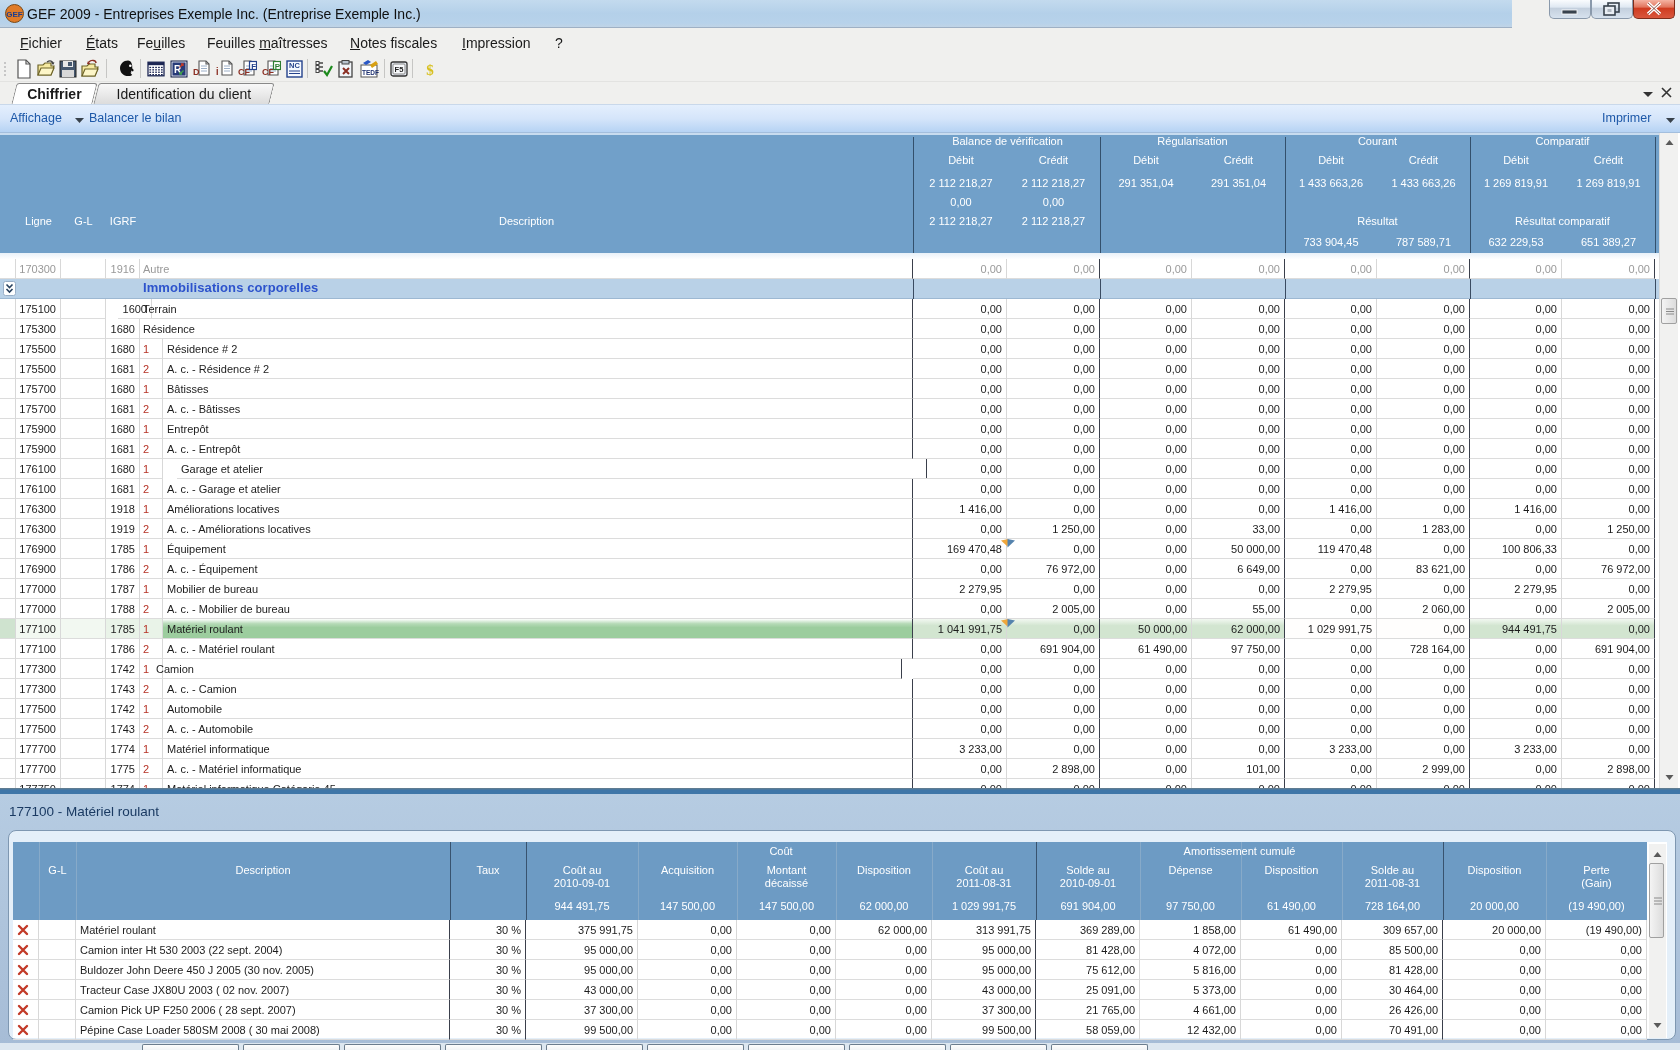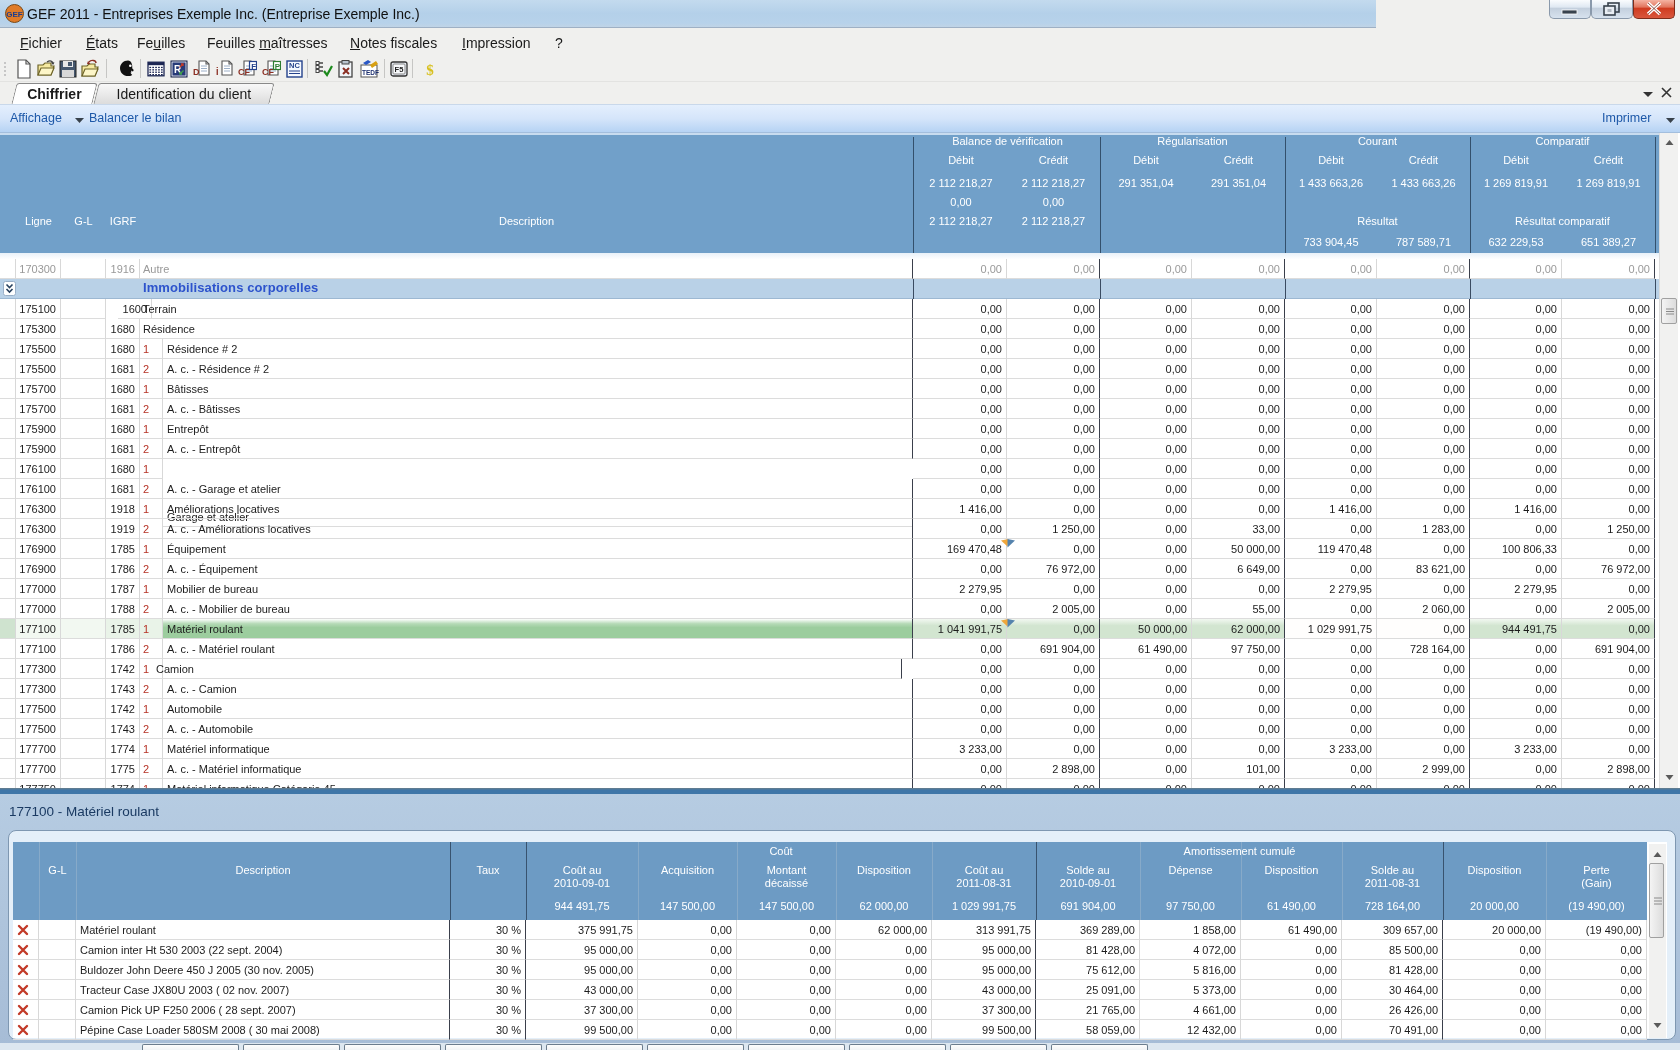--- a/index.html
+++ b/index.html
@@ -1,16 +1,16 @@
 <!DOCTYPE html>
 <html><head><meta charset="utf-8"><title>GEF 2011</title><style>
 *{margin:0;padding:0;box-sizing:border-box}
 html,body{width:1680px;height:1050px;overflow:hidden;font-family:"Liberation Sans",sans-serif;background:#f0f0ee}
 .abs{position:absolute}
-#titlebar{position:absolute;left:0;top:0;width:1376px;height:28px;background:linear-gradient(#c3daee,#b4d0e9 50%,#b7d2ea 85%,#c0d4e6);border-bottom:1px solid #9eb0c4}
+#titlebar{position:absolute;left:0;top:0;width:1512px;height:28px;background:linear-gradient(#c3daee,#b4d0e9 50%,#b7d2ea 85%,#c0d4e6);border-bottom:1px solid #9eb0c4}
 #title{position:absolute;left:27px;top:6px;font-size:14px;color:#101010}
 .winbtn{position:absolute;top:0;height:19px;border:1px solid #8a99ab;border-top:none;border-radius:0 0 5px 5px;background:linear-gradient(#fafcfe,#dfe8f2 40%,#c3cfdd 45%,#d7e2ee)}
 #btnclose{background:linear-gradient(#f5b3a2,#e1745c 40%,#cf3b1f 45%,#d9573d);border-color:#7e2c1a}
 #menubar{position:absolute;left:0;top:28px;width:1680px;height:28px;background:#f0f0ee;font-size:14px;color:#1a1a1a}
 .mi{position:absolute;top:7px}
 #toolbar{position:absolute;left:0;top:56px;width:1680px;height:26px;background:#f0f0ee;border-bottom:1px solid #e3e3e1}
 .tsep{position:absolute;top:3px;width:1px;height:19px;background:#c6c6c4}
 .ticon{position:absolute;top:3px}
 #tabbar{position:absolute;left:0;top:82px;width:1680px;height:22px;background:#f0f0ee}
 .tab{position:absolute;top:1px;height:21px;font-size:14px;color:#1a1a1a;border:1px solid #898989;border-bottom:none;border-radius:3px 3px 0 0}
@@ -44,21 +44,21 @@
 .br{position:absolute;left:0;width:1634px;height:20px;font-size:11px;color:#1c1c1c}
 #bvscroll{position:absolute;left:1636px;top:2px;width:17px;height:194px;background:#f1f1f0}
 #bottomstrip{position:absolute;left:0;top:249px;width:1680px;height:7px;background:#dde7f0;overflow:hidden}
 </style></head><body>
 <div id="titlebar">
 <svg class="abs" style="left:5px;top:4px" width="19" height="19" viewBox="0 0 19 19">
       <circle cx="9.5" cy="9.5" r="9" fill="#e07b28"></circle>
       <circle cx="9.5" cy="9.5" r="9" fill="none" stroke="#7a4a18" stroke-width="1"></circle>
       <text x="9.5" y="13" font-size="8" font-weight="bold" fill="#1c3f8f" text-anchor="middle" font-family="Liberation Sans">GEF</text>
     </svg>
-<div id="title">GEF 2011 - Entreprises Exemple Inc. (Entreprise Exemple Inc.)</div>
+<div id="title">GEF 2009 - Entreprises Exemple Inc. (Entreprise Exemple Inc.)</div>
 <div class="winbtn" style="left:1549px;width:42px"><svg width="40" height="17">
         <rect x="12" y="10" width="15" height="4" fill="#38424d" stroke="#fff" stroke-width="0.8"></rect>
       </svg></div>
 <div class="winbtn" style="left:1591px;width:42px"><svg width="40" height="17">
         <rect x="16" y="3" width="11" height="9" fill="none" stroke="#38424d" stroke-width="1.6"></rect>
         <rect x="12" y="6" width="11" height="9" fill="#e8edf3" stroke="#38424d" stroke-width="1.6"></rect>
         <rect x="15.5" y="9" width="4" height="3" fill="#aeb6bf"></rect>
       </svg></div>
 <div class="winbtn" id="btnclose" style="left:1633px;width:42px"><svg width="40" height="17">
         <g stroke="#fff" stroke-width="3.4">
@@ -459,21 +459,21 @@
 <div class="c num dk" style="left:1377px;width:93px;">0,00</div>
 <div class="c num" style="left:1470px;width:92px;">0,00</div>
 <div class="c num dk" style="left:1562px;width:93px;">0,00</div>
 </div>
 <div class="r" style="top:200px">
 <div class="c" style="left:0px;width:16px;"></div>
 <div class="c num" style="left:16px;width:45px;">176100</div>
 <div class="c" style="left:61px;width:45px;"></div>
 <div class="c num" style="left:106px;width:34px;">1680</div>
 <div class="c" style="left:140px;width:23px;"><span class="red" style="padding-left:3px">1</span></div>
-<div class="c dk" style="left:163px;width:750px;margin-top:48px;"><span style="padding-left:4px">Garage et atelier</span></div>
+<div class="c dk" style="left:177px;width:750px;"><span style="padding-left:4px">Garage et atelier</span></div>
 <div class="c num" style="left:913px;width:94px;">0,00</div>
 <div class="c num dk" style="left:1007px;width:93px;">0,00</div>
 <div class="c num" style="left:1100px;width:92px;">0,00</div>
 <div class="c num dk" style="left:1192px;width:93px;">0,00</div>
 <div class="c num" style="left:1285px;width:92px;">0,00</div>
 <div class="c num dk" style="left:1377px;width:93px;">0,00</div>
 <div class="c num" style="left:1470px;width:92px;">0,00</div>
 <div class="c num dk" style="left:1562px;width:93px;">0,00</div>
 </div>
 <div class="r" style="top:220px">

